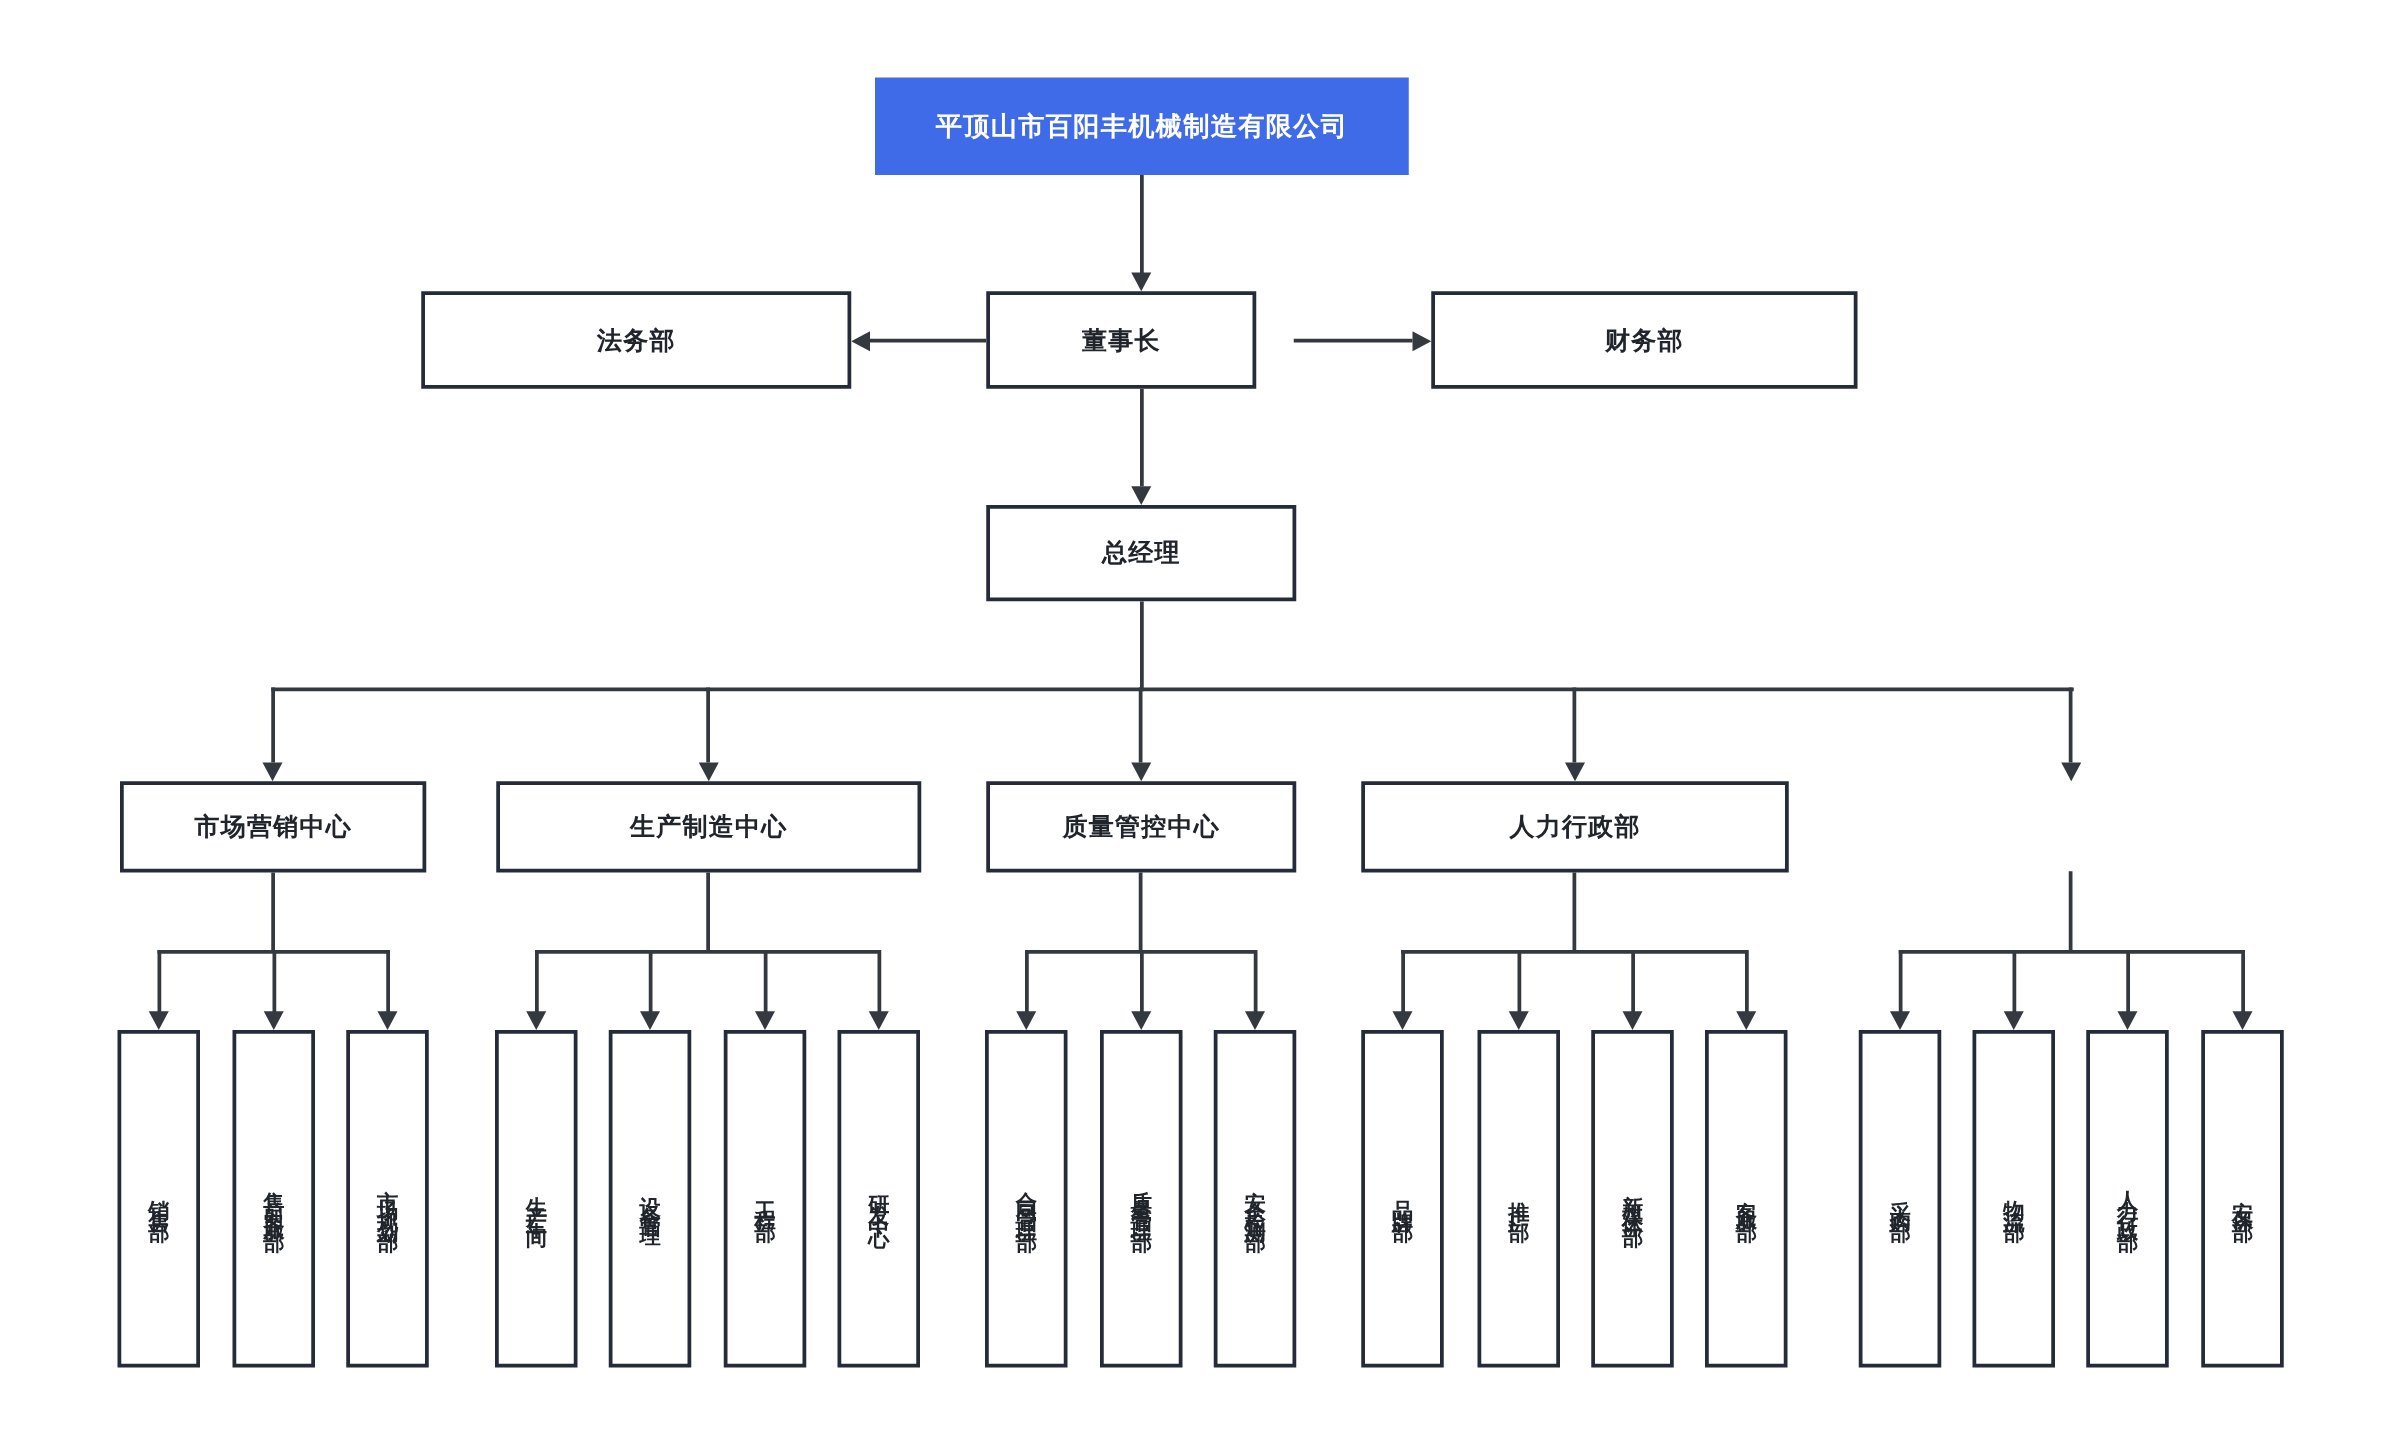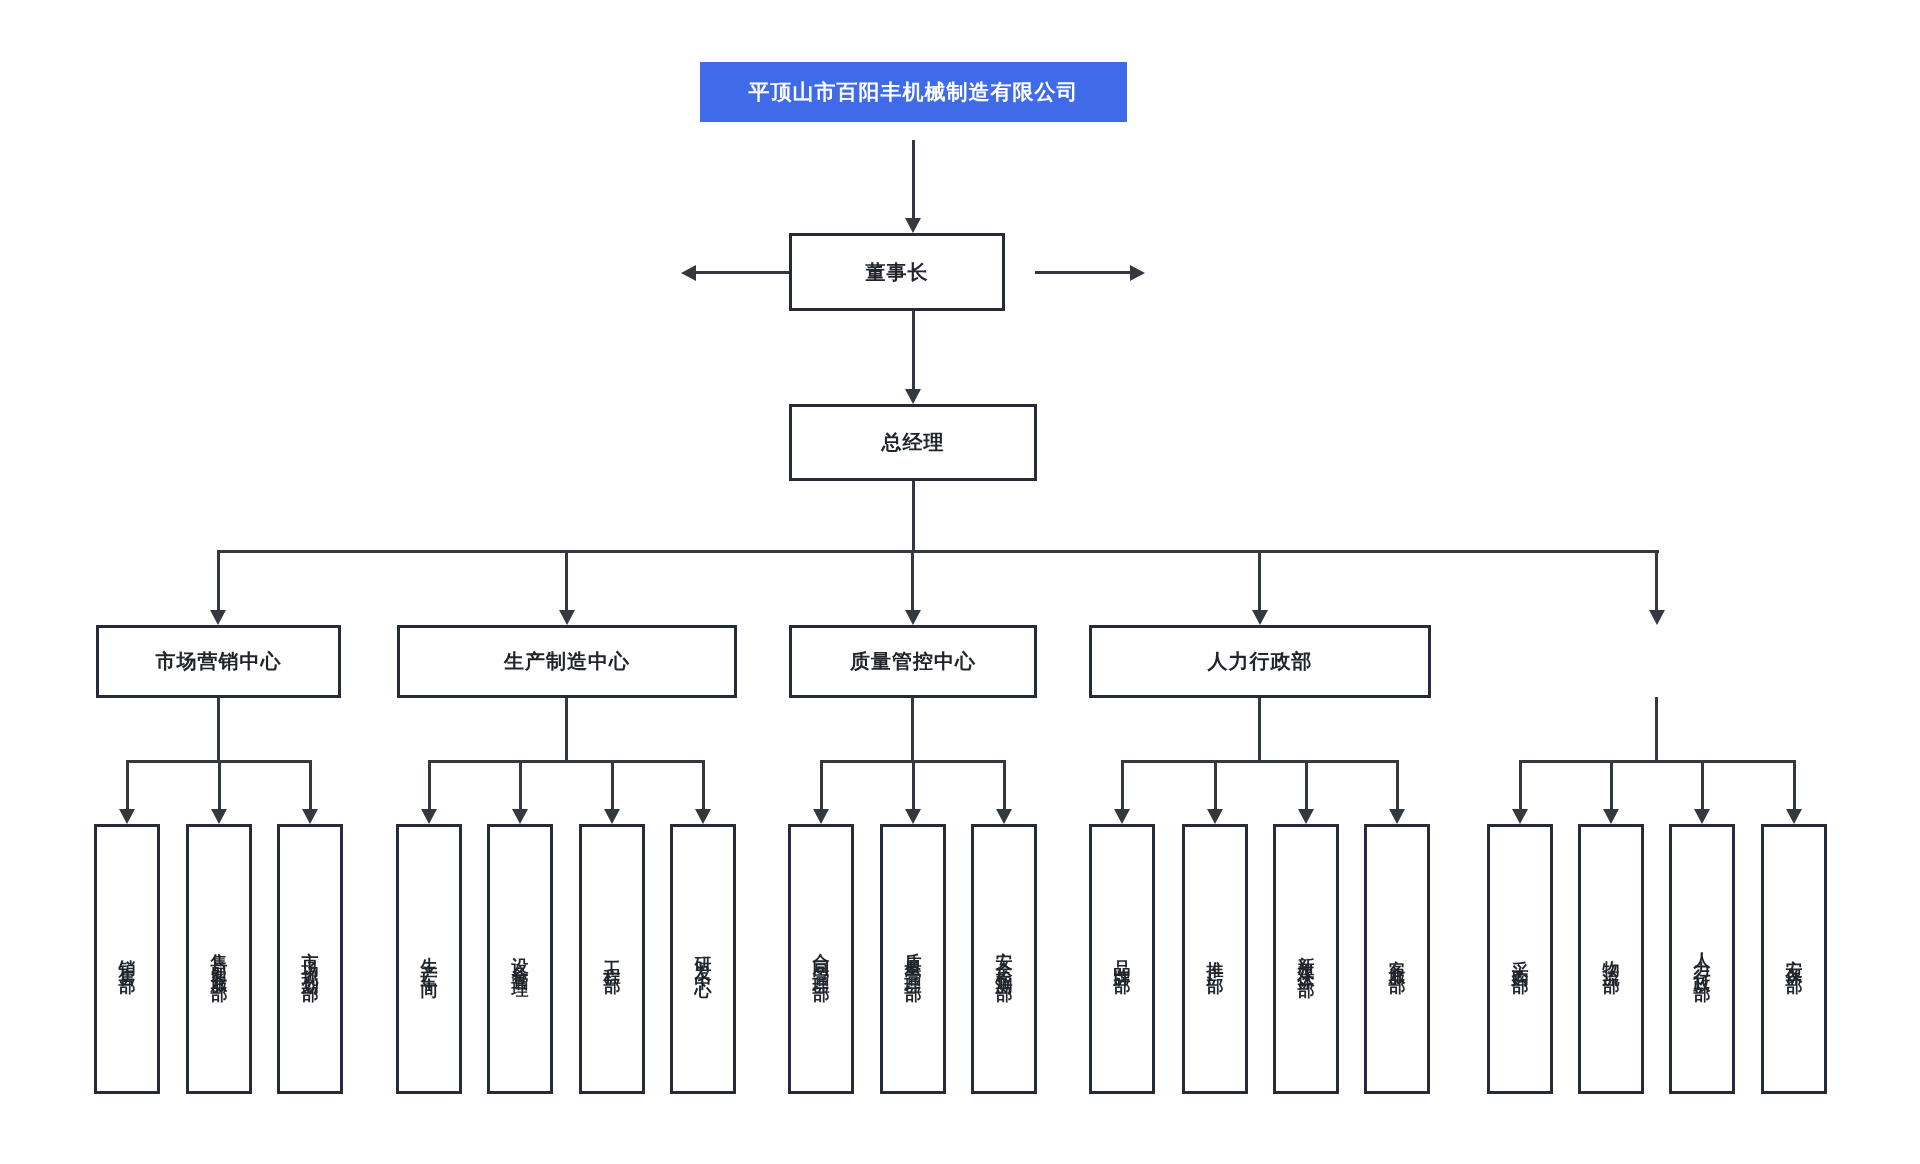--- a/index.html
+++ b/index.html
@@ -107,27 +107,33 @@
 
   <div class="vline" style="left:1519px;top:760px;height:50px"></div>
   <div class="arrow-down" style="left:1512px;top:809px"></div>
   <div class="vline" style="left:1610px;top:760px;height:50px"></div>
   <div class="arrow-down" style="left:1603px;top:809px"></div>
   <div class="vline" style="left:1701px;top:760px;height:50px"></div>
   <div class="arrow-down" style="left:1694px;top:809px"></div>
   <div class="vline" style="left:1793px;top:760px;height:50px"></div>
   <div class="arrow-down" style="left:1786px;top:809px"></div>
 
-  <div class="node root" style="left:700px;top:62px;width:427px;height:60px">
+  <div class="node root" style="left:700px;top:62px;width:427px;height:78px">
     <span class="label">平顶山市百阳丰机械制造有限公司</span>
   </div>
 
+  <div class="node" style="left:337px;top:233px;width:344px;height:78px">
+    <span class="label">法务部</span>
+  </div>
   <div class="node" style="left:789px;top:233px;width:216px;height:78px">
     <span class="label">董事长</span>
   </div>
+  <div class="node" style="left:1145px;top:233px;width:341px;height:78px">
+    <span class="label">财务部</span>
+  </div>
 
   <div class="node" style="left:789px;top:404px;width:248px;height:77px">
     <span class="label">总经理</span>
   </div>
 
   <div class="node" style="left:397px;top:625px;width:340px;height:73px">
     <span class="label">生产制造中心</span>
   </div>
   <div class="node" style="left:96px;top:625px;width:245px;height:73px">
     <span class="label">市场营销中心</span>

